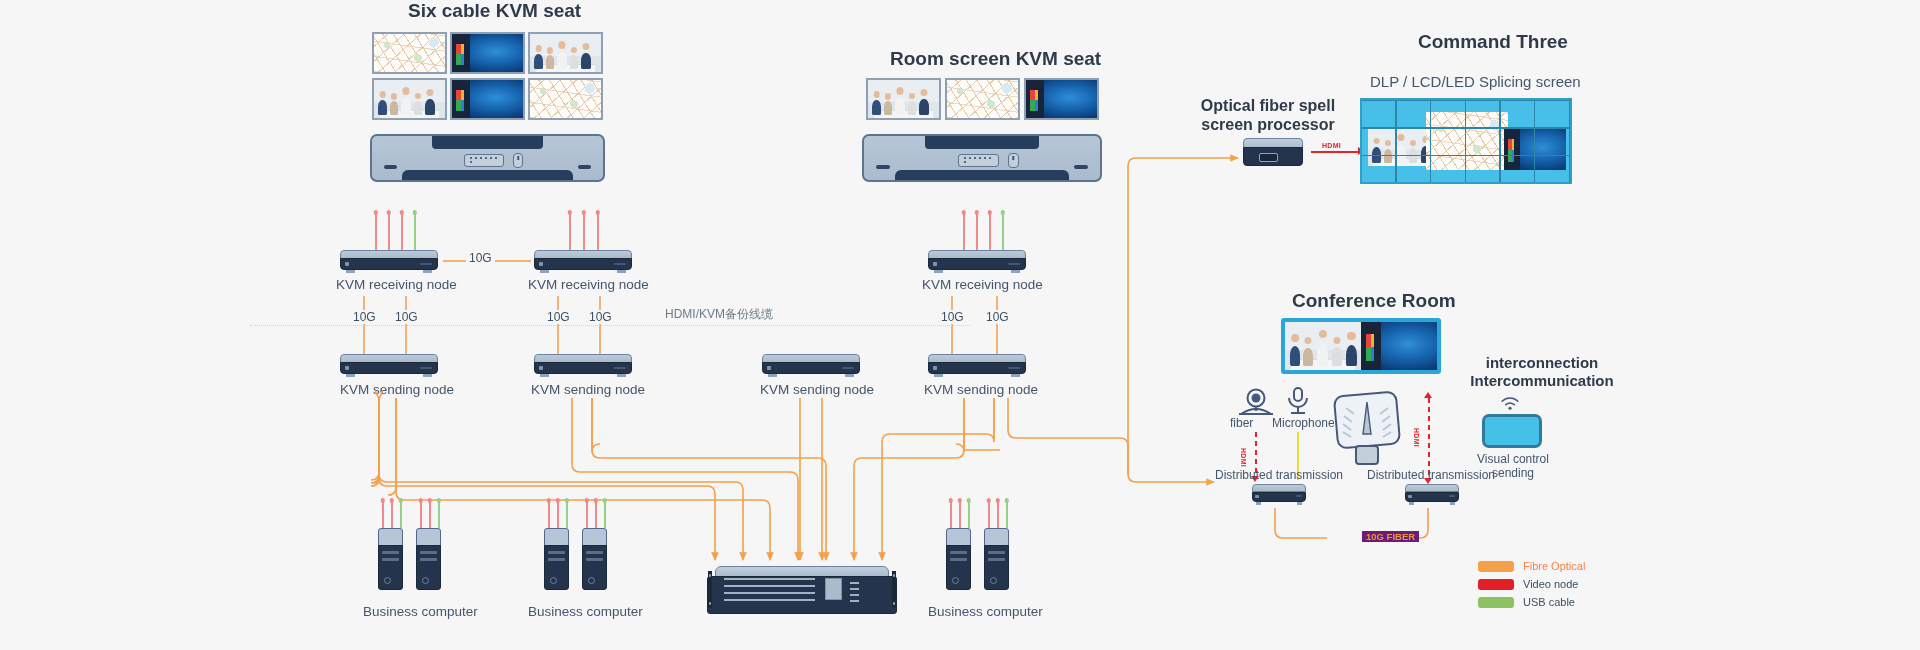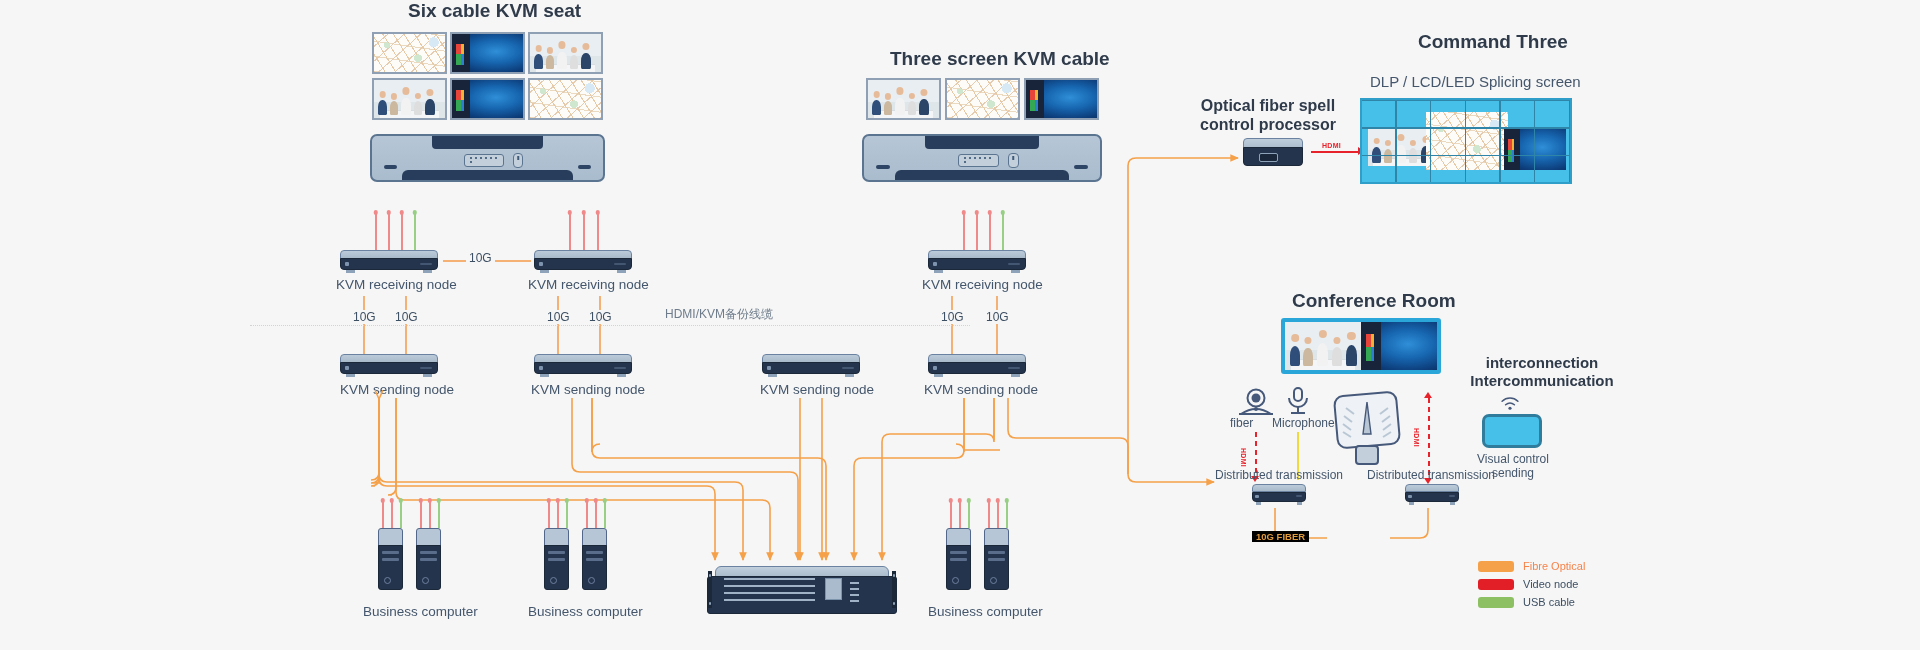--- a/index.html
+++ b/index.html
@@ -208,21 +208,21 @@
 
 <div class="desk" style="left:370px;top:134px;width:235px;height:48px;">
   <div class="bar"></div>
     <div class="kbd"></div>
     <div class="mouse"></div>
     <div class="base"></div>
   <div class="fl" style="left:5%"></div>
     <div class="fl" style="right:5%"></div>
 </div>
 
-<div class="abs ttl ttl-lg" style="left:890px;top:48px;">Three screen KVM cable</div>
+<div class="abs ttl ttl-lg" style="left:890px;top:48px;">Room screen KVM seat</div>
 
 <div class="abs" style="left:866px;top:78px;width:234px;height:46px;">
   <div class="mon" style="left:0;top:0;width:75px;height:42px;">
     <div class="scr-ppl">
         <span class="t"></span>
       <i style="left:6%;width:13%;height:40%;background:#2f4f7a"></i>
         <i style="left:22%;width:12%;height:36%;background:#cbb89e"></i>
       <i style="left:38%;width:14%;height:46%;background:#f2f2f2"></i>
         <i style="left:56%;width:12%;height:37%;background:#dedede"></i>
       <i style="left:72%;width:14%;height:43%;background:#2b4568"></i>
@@ -240,21 +240,21 @@
   <div class="bar"></div>
     <div class="kbd"></div>
     <div class="mouse"></div>
     <div class="base"></div>
   <div class="fl" style="left:5%"></div>
     <div class="fl" style="right:5%"></div>
 </div>
 
 <div class="abs ttl ttl-md lbl-c" style="left:1198px;top:96px;width:140px;line-height:19px;font-size:16px;">
   <div>Optical fiber spell</div>
-  <div>control processor</div>
+  <div>screen processor</div>
 </div>
 <div class="proc" style="left:1243px;top:138px;width:60px;height:28px;">
   <div class="ptop"></div>
     <div class="pbot"></div>
 </div>
 
 <div class="ln" style="left:1311px;top:151px;width:50px;height:2px;background:#e8222a;"></div>
 <div class="abs" style="left:1358px;top:147px;width:0;height:0;border-top:4px solid transparent;border-bottom:4px solid transparent;border-left:6px solid #e8222a;"></div>
 <div class="abs hdmi-t" style="left:1322px;top:142px;">HDMI</div>
 
@@ -617,21 +617,21 @@
 </div>
 
 <div class="abs lbl" style="left:1367px;top:468px;font-size:12px;">Distributed transmission</div>
 <div class="node" style="left:1405px;top:484px;width:54px;height:18px;">
   <div class="top"></div>
     <div class="bot"></div>
   <div class="foot" style="left:8%"></div>
     <div class="foot" style="right:8%"></div>
 </div>
 
-<div class="abs" style="left:1252px;top:531px;font-size:9.5px;font-weight:700;color:#e09a3e;background:#000000;padding:0 4px;text-align:right;">10G FIBER</div>
+<div class="abs" style="left:1362px;top:531px;font-size:9.5px;font-weight:700;color:#e09a3e;background:#701a75;padding:0 4px;text-align:right;">10G FIBER</div>
 
 <svg class="wifi" style="left:1500px;top:396px;" viewBox="0 0 22 16">
   <path d="M2,6 A13,13 0 0 1 20,6" fill="none" stroke="#46597a" stroke-width="1.8" stroke-linecap="round"></path>
   <path d="M6,10 A8,8 0 0 1 16,10" fill="none" stroke="#46597a" stroke-width="1.8" stroke-linecap="round"></path>
   <circle cx="11" cy="14" r="1.8" fill="#46597a"></circle>
 </svg>
 <div class="abs" style="left:1482px;top:414px;width:60px;height:34px;background:#46c0e8;border:3px solid #2f7c9c;border-radius:7px;"></div>
 <div class="abs lbl lbl-c" style="left:1472px;top:452px;width:82px;font-size:12px;line-height:14px;">
   <div>Visual control</div>
   <div>sending</div>

